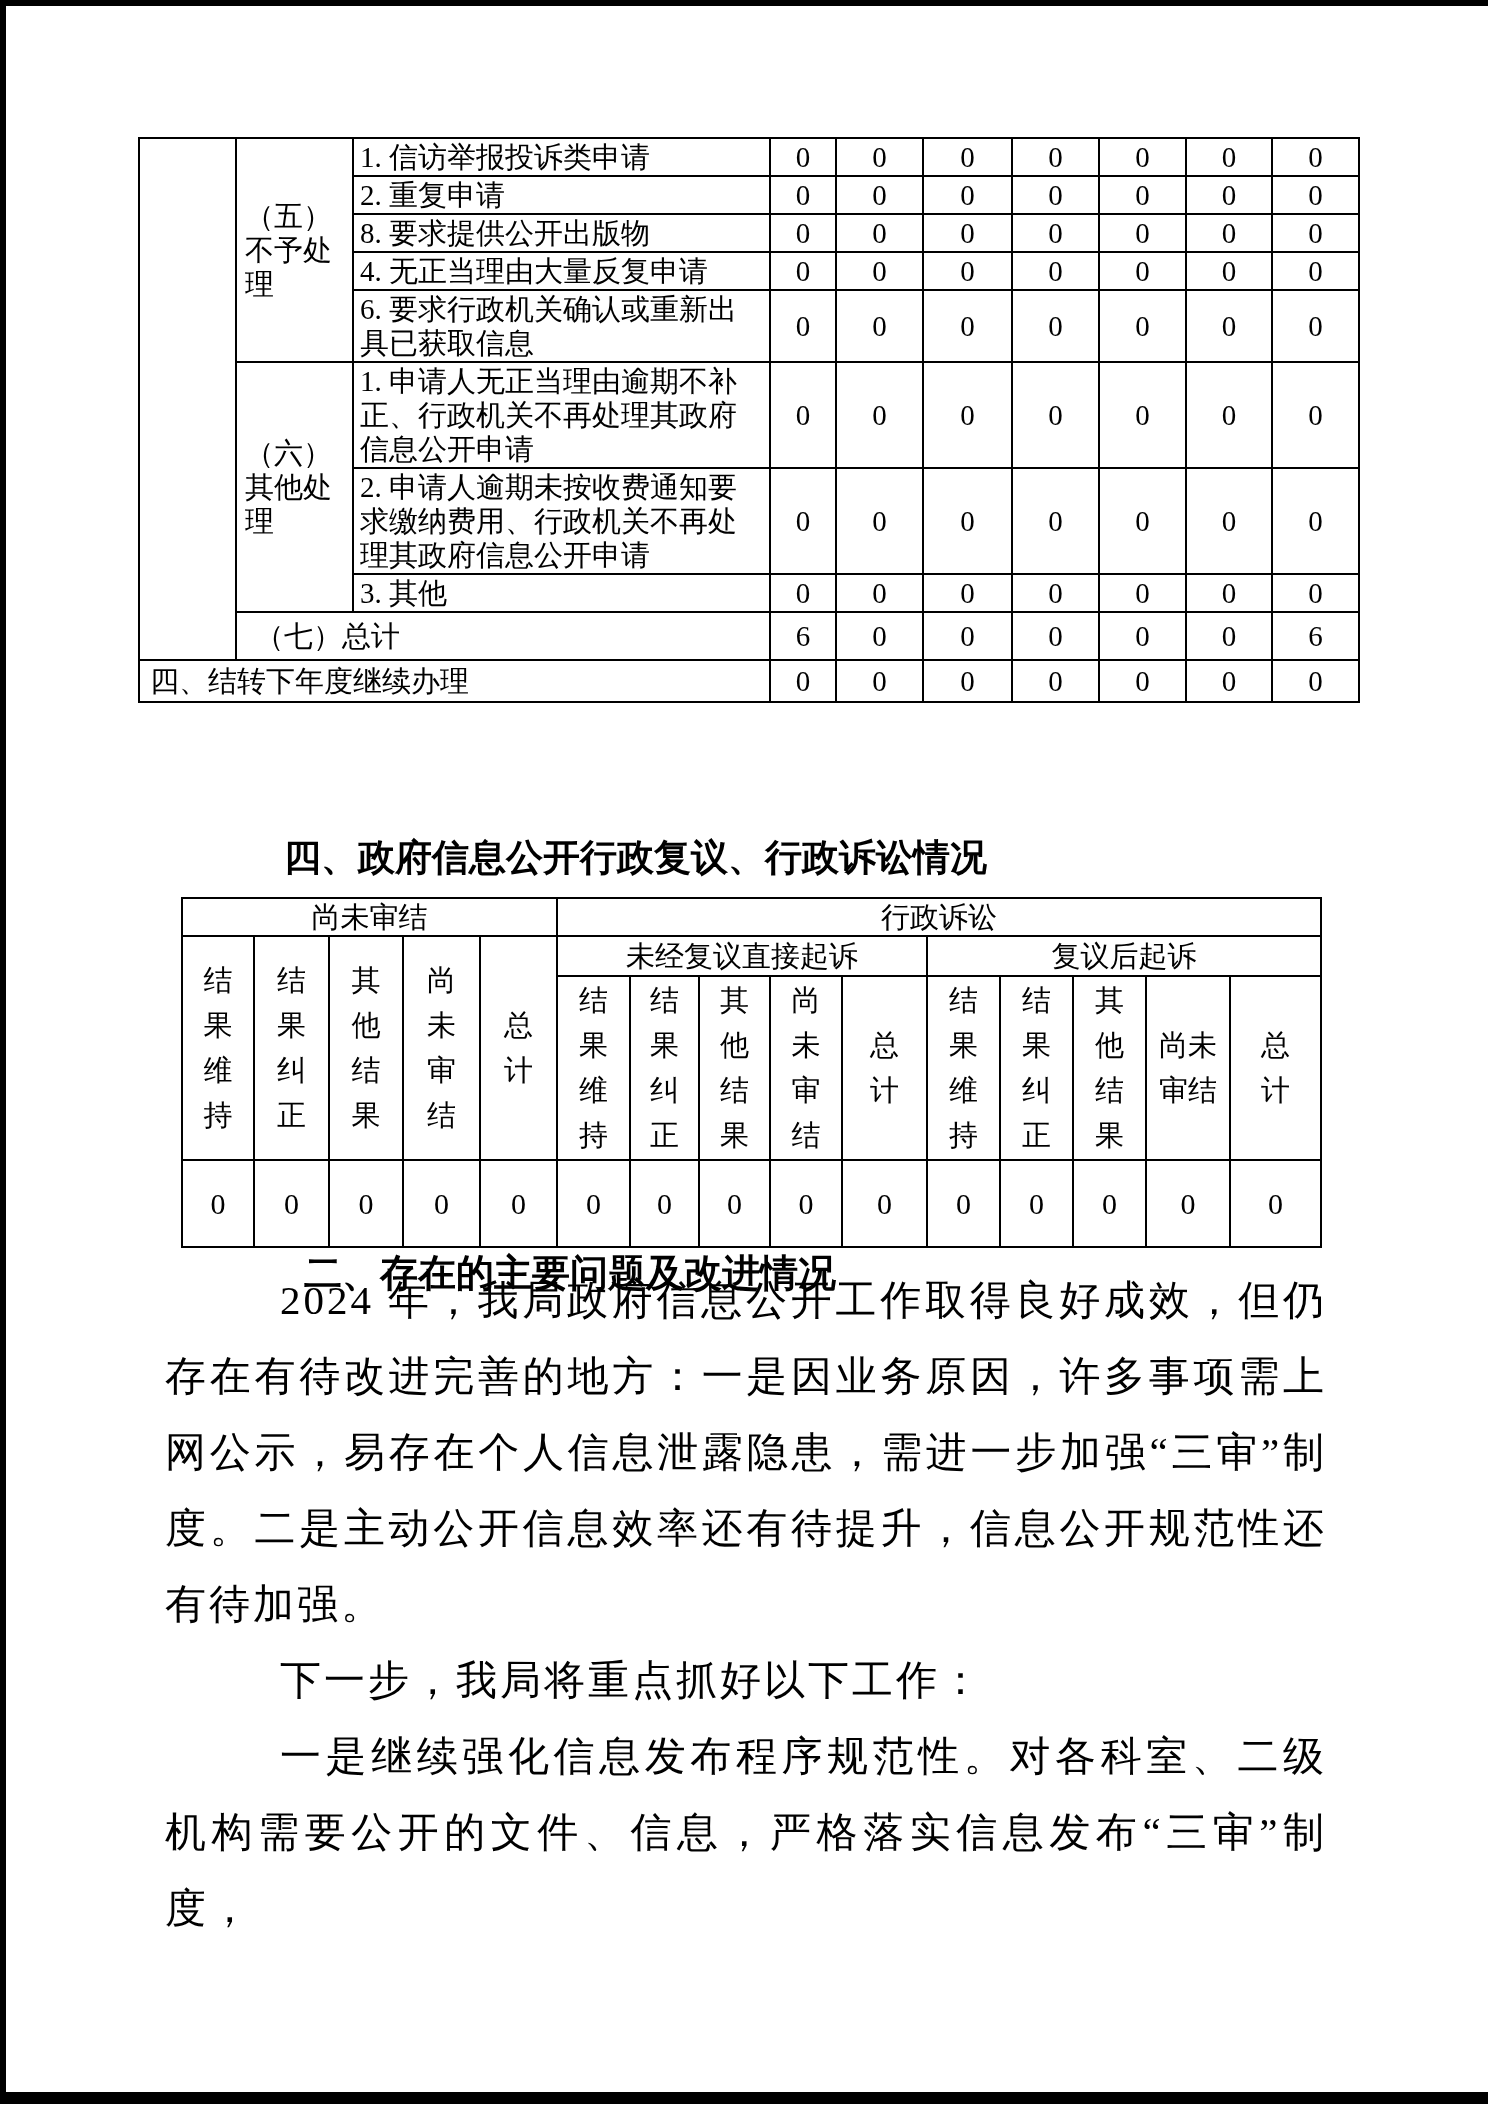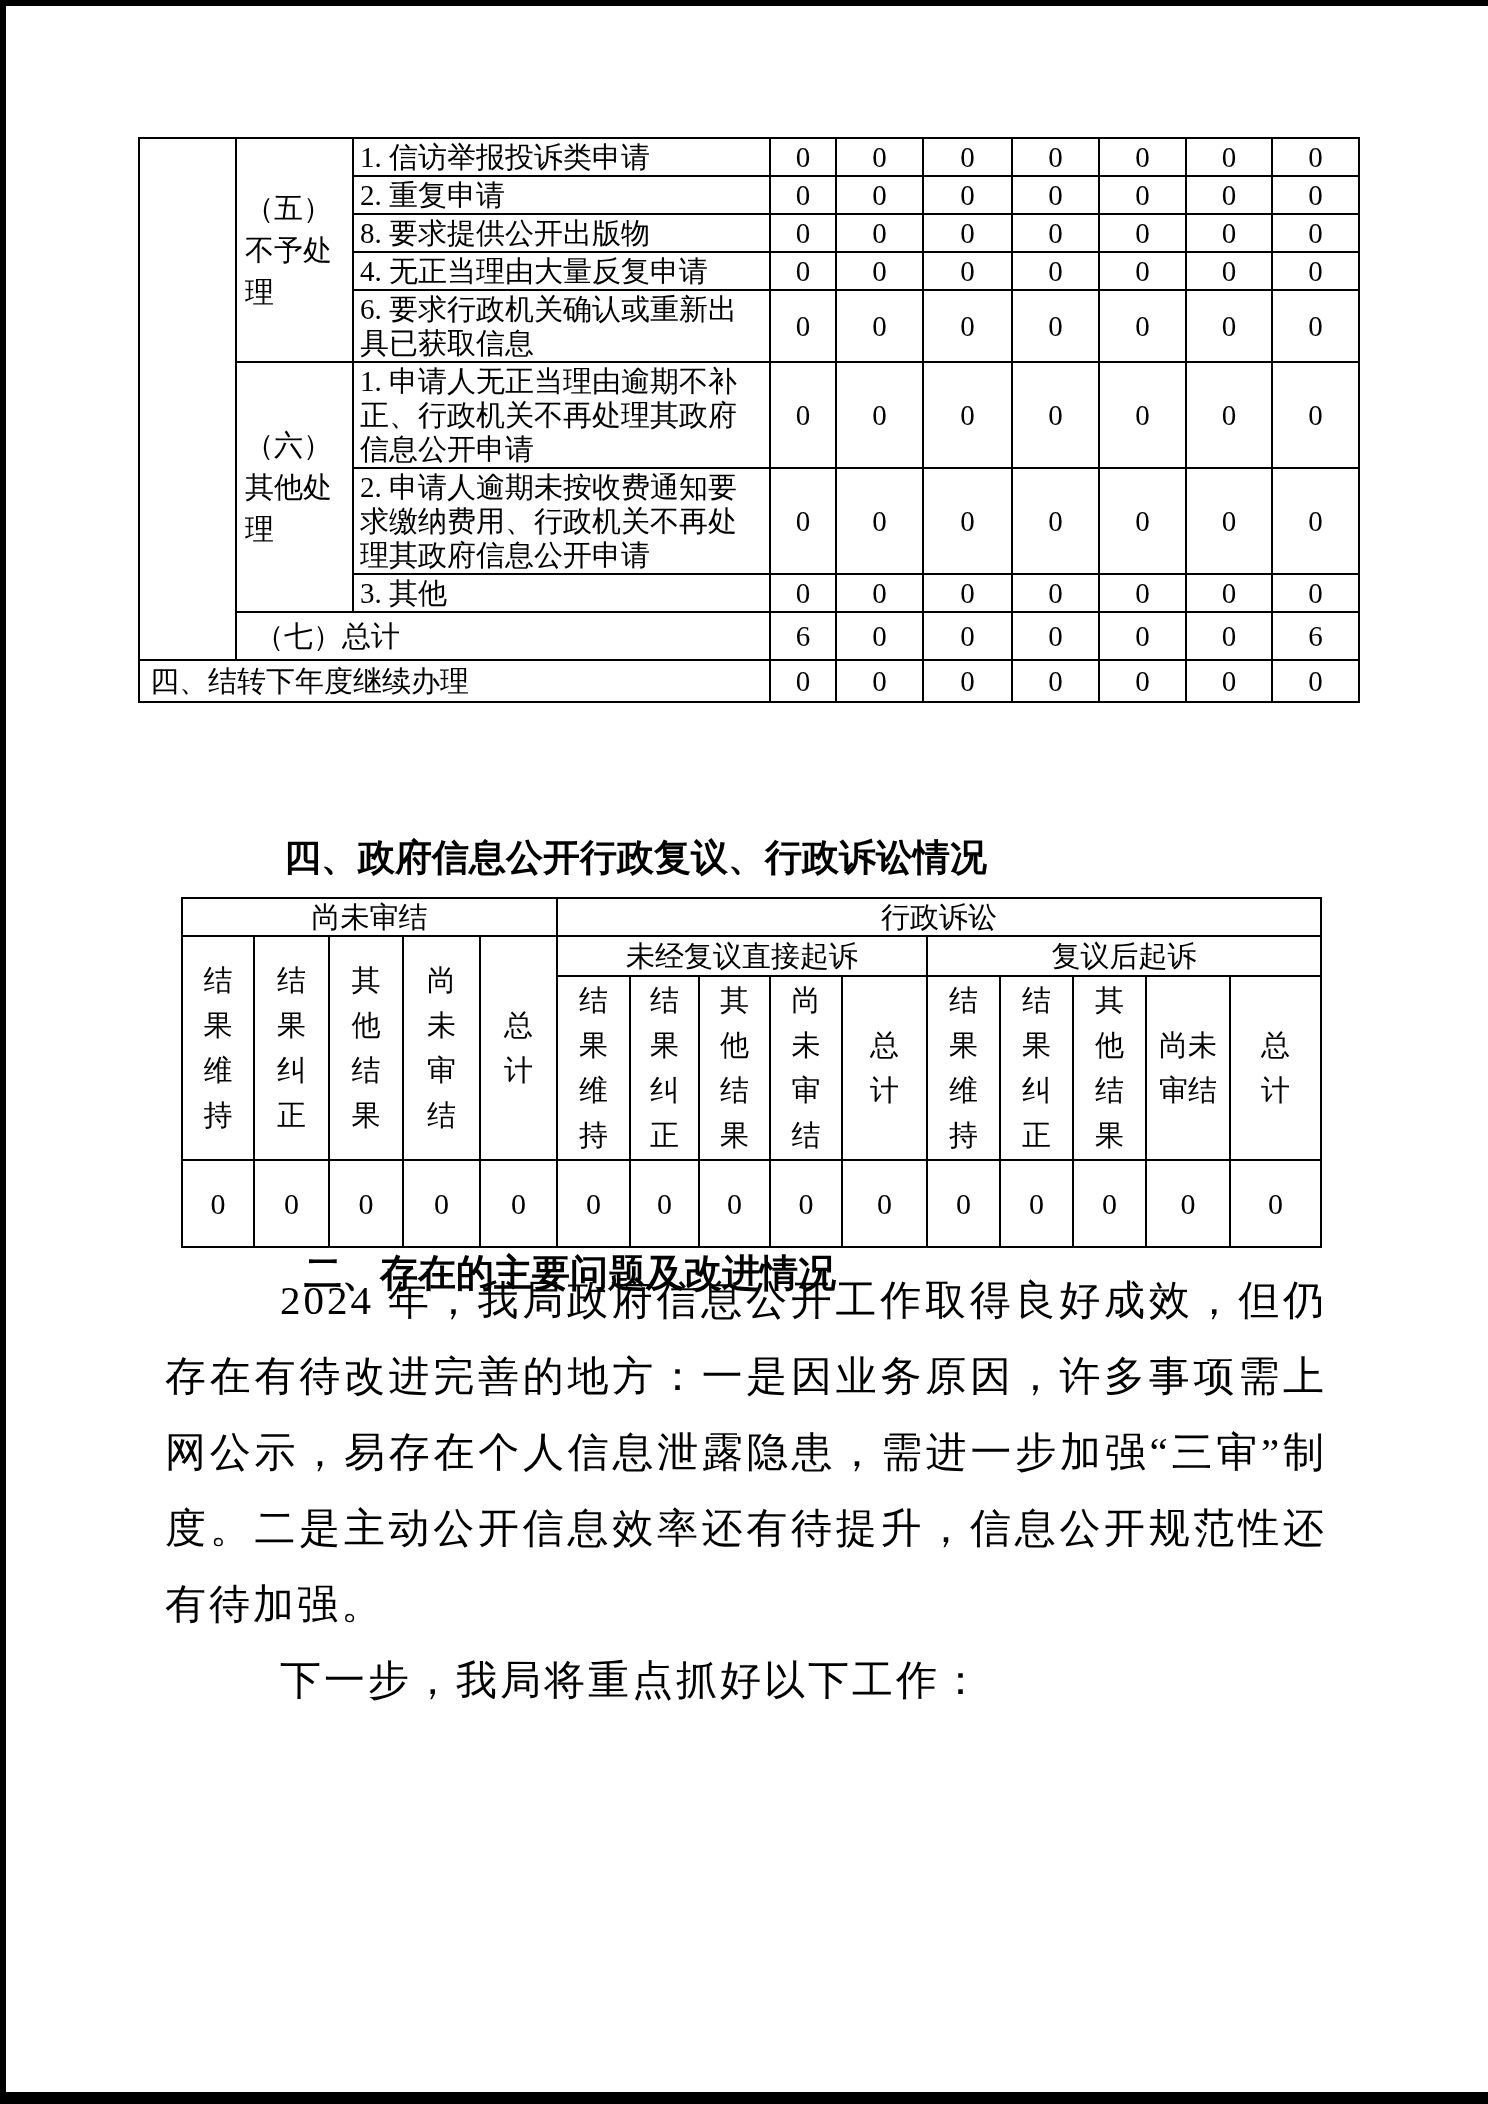--- a/index.html
+++ b/index.html
@@ -9,21 +9,21 @@
   .edge-left{left:0;top:0;width:6px;height:2104px;}
   .edge-top{left:0;top:0;width:1488px;height:6px;}
   .edge-bottom{left:0;top:2092px;width:1488px;height:12px;}
 
   table{border-collapse:collapse;table-layout:fixed;}
   td{border:2px solid #000;font-size:29px;line-height:34px;padding:1px 6px;overflow:hidden;}
 
   
   .t1{position:absolute;left:138px;top:137px;width:1220px;}
   .t1 .c-item{text-align:left;}
-  .t1 .c-group{text-align:left;vertical-align:middle;line-height:42px;padding:1px 4px 1px 8px;}
+  .t1 .c-group{text-align:left;vertical-align:middle;line-height:34px;padding:1px 4px 1px 8px;}
   .t1 .c-val{text-align:center;padding:0;}
   .t1 .c-total{text-align:left;padding-left:18px;}
   .t1 .c-carry{text-align:left;padding-left:10px;}
   .h38{height:38px;} .h68{height:68px;} .h100{height:100px;} .h40{height:48px;} .h42{height:42px;}
 
   
   .t2{position:absolute;left:181px;top:897px;width:1139px;}
   .t2 td{text-align:center;vertical-align:middle;}
   .t2 .rA{height:36px;} .t2 .rB{height:40px;} .t2 .rC{height:163px;} .t2 .rD{height:87px;}
   .t2 .v1{display:inline-block;width:31px;word-break:break-all;line-height:45px;text-align:center;}
@@ -231,14 +231,15 @@
       <td class="c-val">0</td>
     </tr>
   </tbody>
     </table>
 
   <div class="hd hd2">二、存在的主要问题及改进情况</div>
 
   <div class="body-text">
     <p>2024 年，我局政府信息公开工作取得良好成效，但仍存在有待改进完善的地方：一是因业务原因，许多事项需上网公示，易存在个人信息泄露隐患，需进一步加强“三审”制度。二是主动公开信息效率还有待提升，信息公开规范性还有待加强。</p>
     <p>下一步，我局将重点抓好以下工作：</p>
+    <p>一是继续强化信息发布程序规范性。对各科室、二级机构需要公开的文件、信息，严格落实信息发布“三审”制度，</p>
   </div>
 </div>
 
 </body></html>

